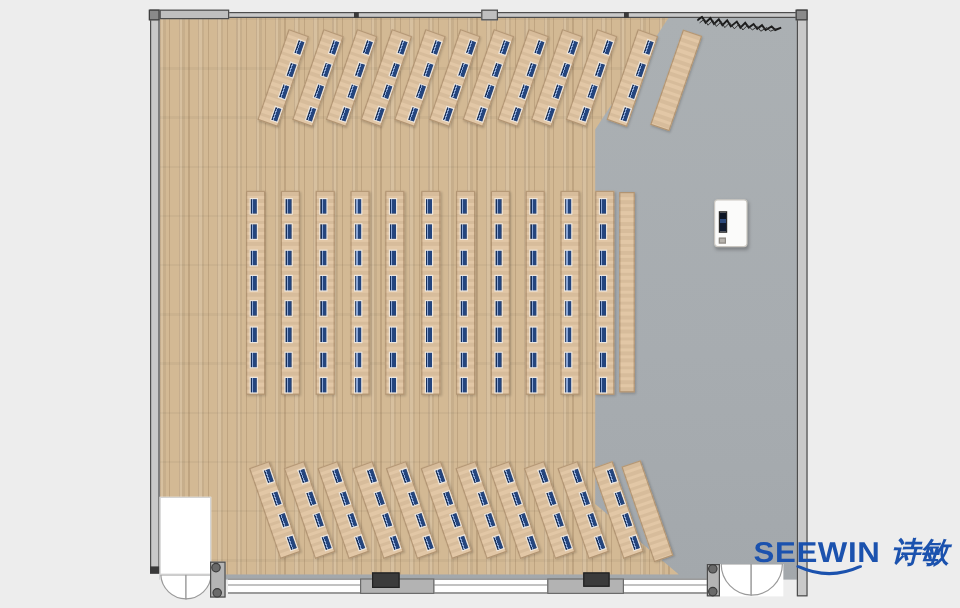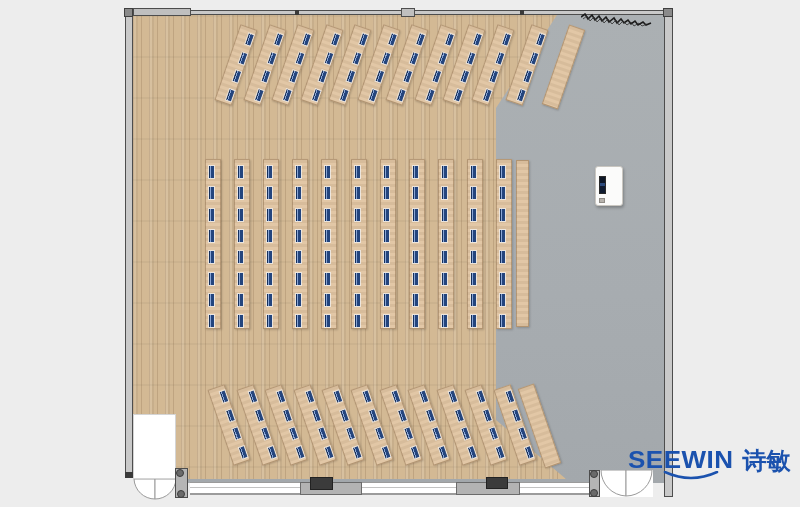--- a/index.html
+++ b/index.html
@@ -49,21 +49,21 @@
   
   .glass{background:
       linear-gradient(180deg,#9b9b9b 0 1.5px,#ffffff 1.5px 5px,#c2c2c2 5px 6px,#ffffff 6px 11px,#9b9b9b 11px 13px);}
   .glass-mullion{background:#b3b3b3;border:1px solid #6b6b6b;box-sizing:border-box;}
   .wall-block{background:#3b3b3b;border:1px solid #222;box-sizing:border-box;}
 
   
   #logo{left:628px;top:447px;width:170px;height:42px;display:flex;align-items:flex-start;gap:9px;}
   #logo .latin{font-size:26px;font-weight:800;letter-spacing:0.5px;line-height:26px;
     transform:scaleY(.92);color:#1b52ae;}
-  #logo .cn{font-size:24px;font-weight:700;line-height:27px;color:#1b52ae;}
+  #logo .cn{font-size:24px;font-weight:700;line-height:27px;color:#1b52ae;font-style:italic;}
   #logo svg{position:absolute;left:34px;top:24px;}
 </style>
 </head>
 <body>
 
 <div id="canvas">
 
   <div class="abs" id="stage-floor"></div>
   <div class="abs" id="wood-floor"></div>
 

